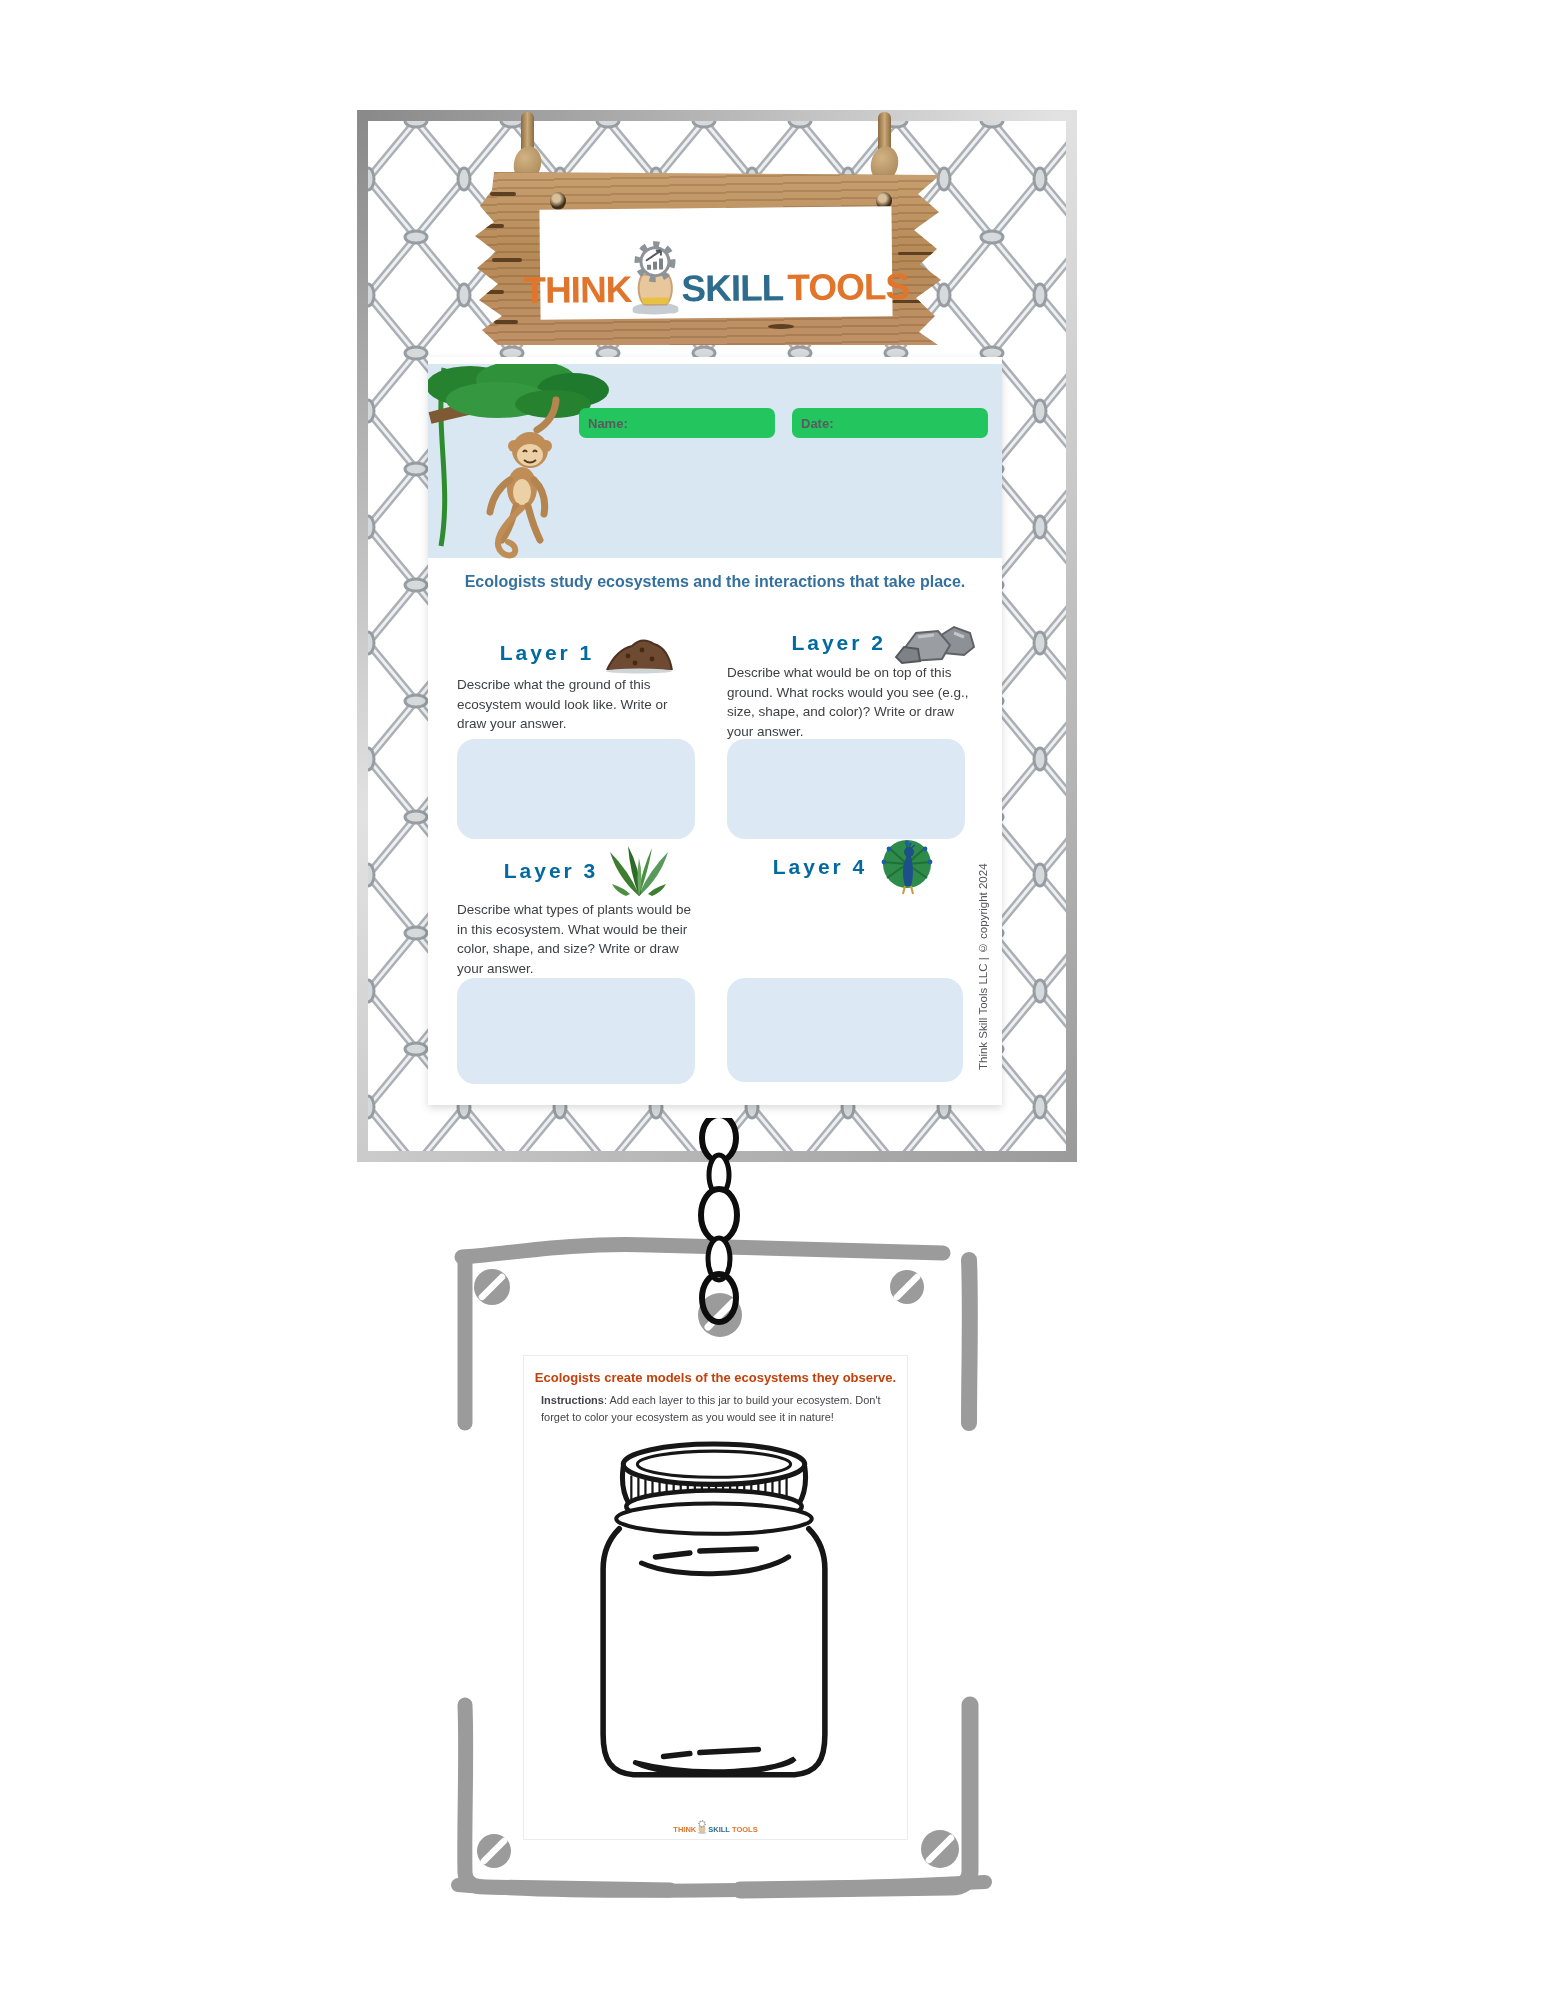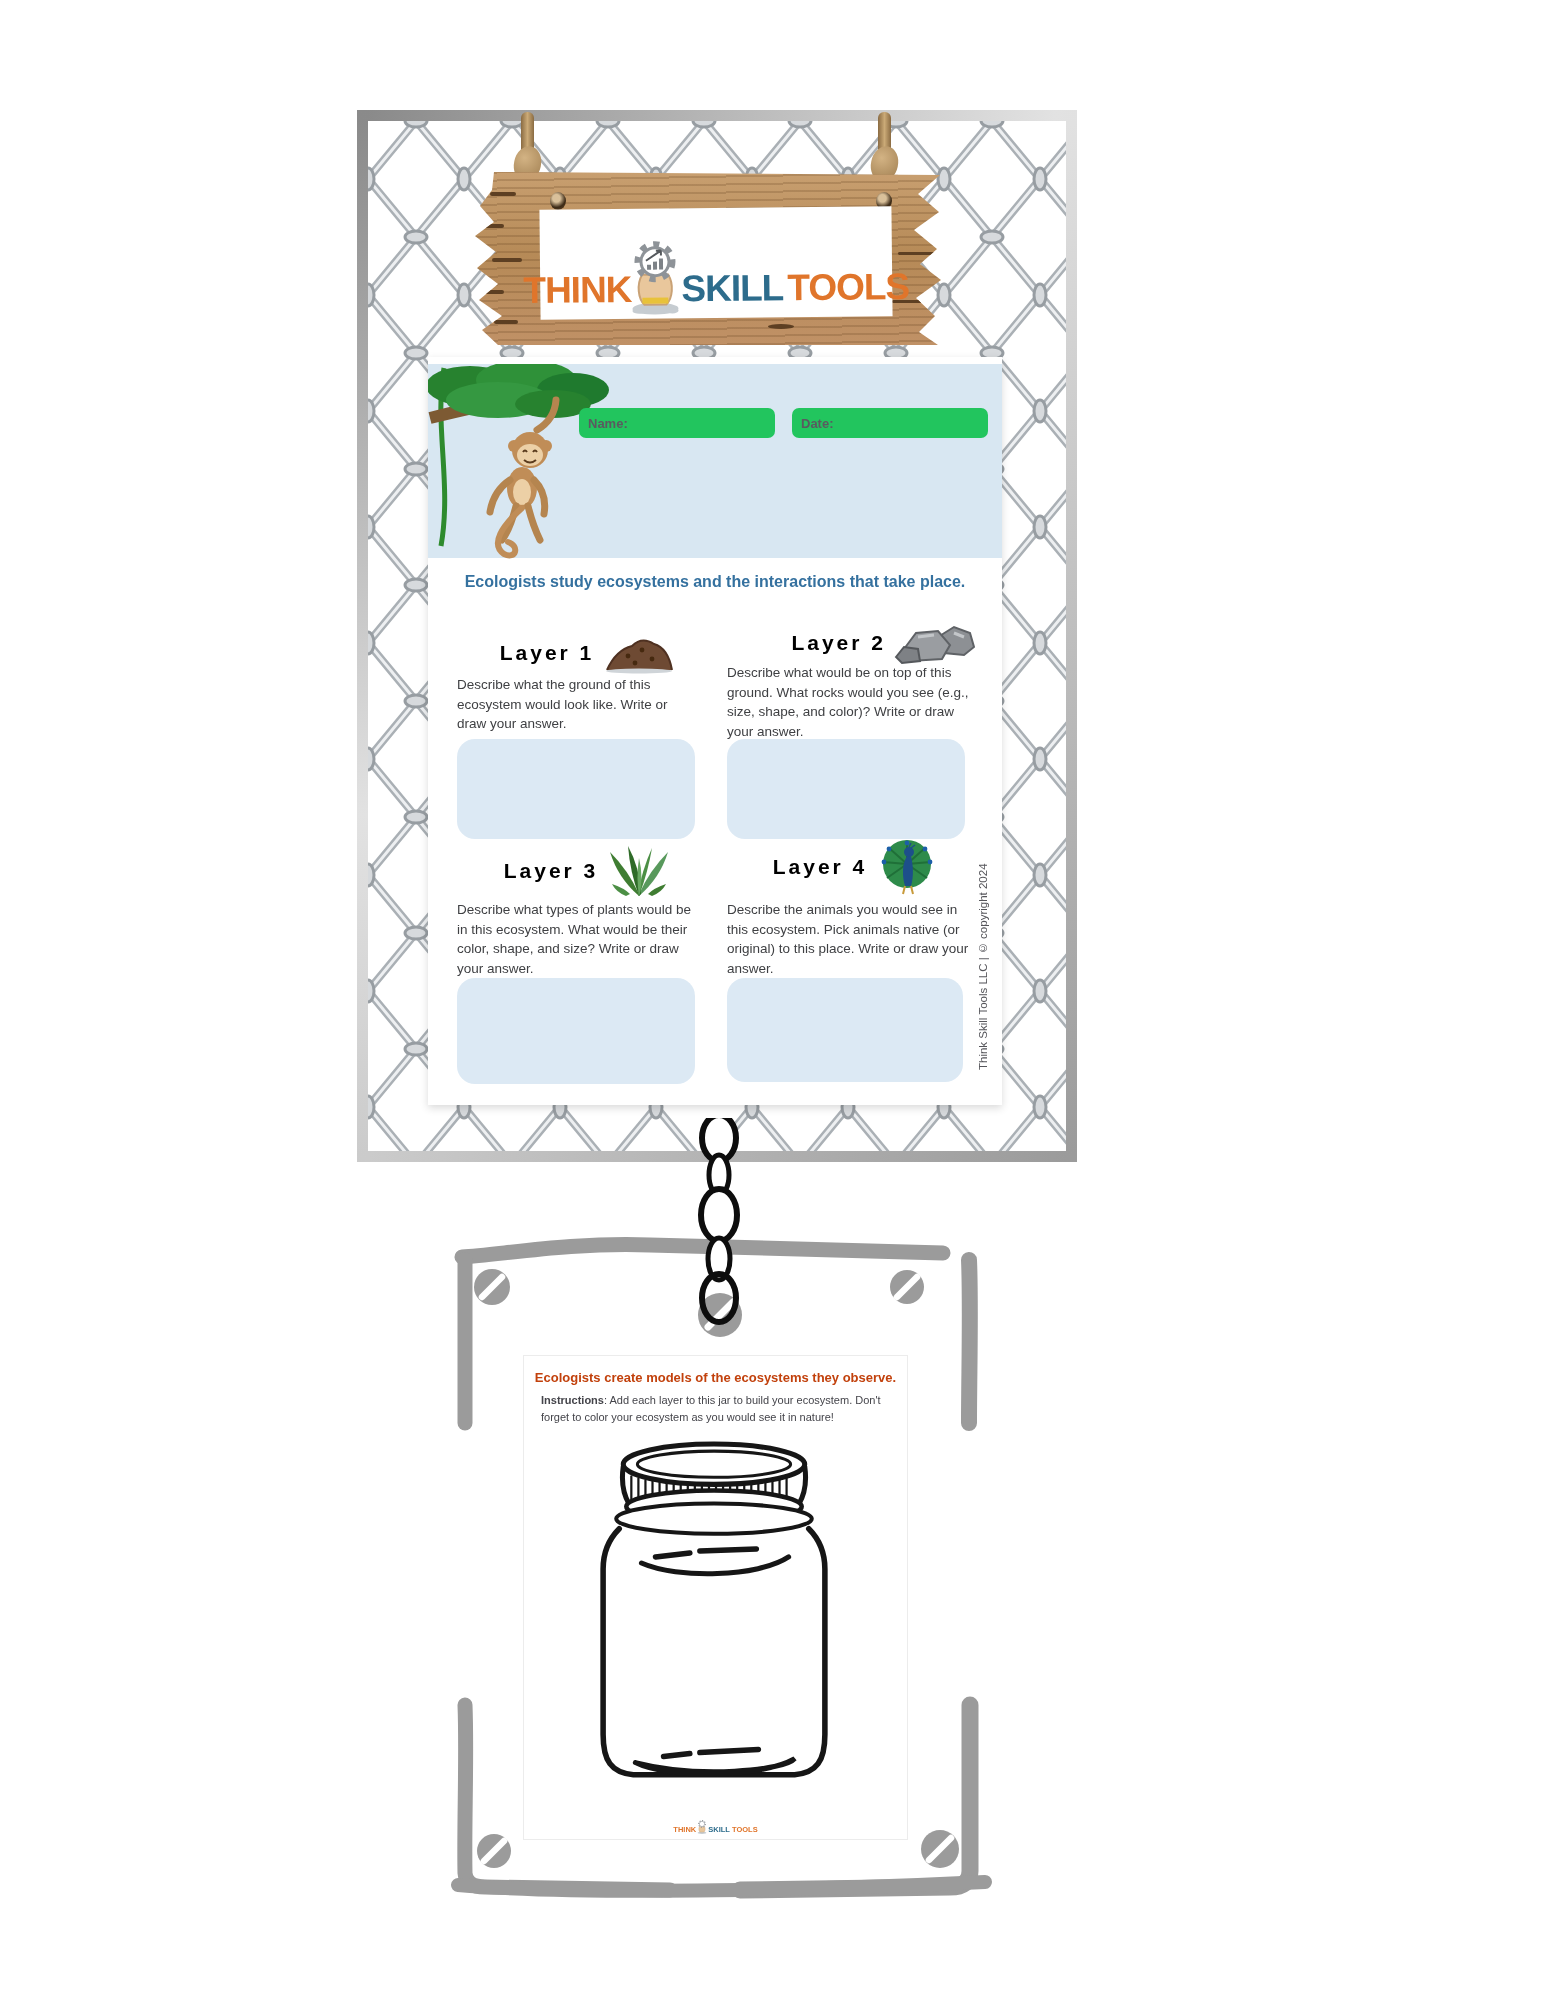--- a/index.html
+++ b/index.html
@@ -51,21 +51,21 @@
     font-size:13px;color:#5a5a60;font-weight:bold;}
   .field-name{left:151px;top:44px;width:196px;}
   .field-date{left:364px;top:44px;width:196px;}
   .ws-title{position:absolute;left:110px;top:82px;width:400px;text-align:center;color:#2f6f9f;
     font-weight:bold;font-size:41px;line-height:1.42;letter-spacing:4px;}
   .ws-heading{position:absolute;left:0;top:216px;width:574px;text-align:center;
     color:#35719f;font-weight:bold;font-size:16px;}
   .ws-instructions{position:absolute;left:47px;top:240px;width:480px;text-align:center;
     color:#3a3a3e;font-size:13.5px;line-height:1.35;}
   .layer-head{position:absolute;display:flex;align-items:center;justify-content:center;gap:8px;height:48px;}
-  .layer-title{color:#000000;font-weight:bold;font-size:21px;letter-spacing:3px;}
+  .layer-title{color:#0369a1;font-weight:bold;font-size:21px;letter-spacing:3px;}
   .layer-text{position:absolute;color:#3f4043;font-size:13.5px;line-height:1.45;}
   .answer-box{position:absolute;background:#dce9f4;border-radius:18px;}
   .copyright-vert{position:absolute;left:549px;top:541px;height:172px;writing-mode:vertical-rl;
     transform:rotate(180deg);font-size:11.5px;color:#55555a;white-space:nowrap;}
 
   
   .chain{position:absolute;left:686px;top:1118px;width:70px;height:232px;z-index:8;}
 
   
   .panel2-frame{position:absolute;left:440px;top:1235px;width:565px;height:670px;z-index:2;}
@@ -231,21 +231,20 @@
           <circle cx="14" cy="11" r="2.4" fill="#1c5fa8"></circle>
         <circle cx="50" cy="11" r="2.4" fill="#1c5fa8"></circle>
           <circle cx="9" cy="24" r="2.4" fill="#1c5fa8"></circle>
         <circle cx="55" cy="24" r="2.4" fill="#1c5fa8"></circle>
         <path d="M32,18 C27,26 27,38 30,48 L36,48 C39,38 38,26 36,18 Z" fill="#1d4f8a"></path>
         <circle cx="34" cy="14" r="5" fill="#1d4f8a"></circle>
         <path d="M34,9 l2,-4 M36,10 l4,-3" stroke="#1d4f8a" stroke-width="1.5"></path>
         <path d="M30,48 l-2,8 M36,48 l2,8" stroke="#c89b3c" stroke-width="2"></path>
       </svg>
     </div>
-    <div class="layer-text" style="left:299px;top:543px;width:248px;">Describe the animals you would see in this ecosystem. Pick animals native (or original) to this place. Write or draw your answer.</div>
     <div class="answer-box" style="left:299px;top:621px;width:236px;height:104px;"></div>
 
     <div class="copyright-vert">Think Skill Tools LLC | © copyright 2024</div>
   </div>
 
   <svg class="chain" viewBox="0 0 70 232">
     <g fill="#fff" stroke="#0d0d0d">
       <ellipse cx="33" cy="20" rx="17" ry="23" stroke-width="6"></ellipse>
       <ellipse cx="33" cy="57" rx="10" ry="20" stroke-width="5"></ellipse>
       <ellipse cx="33" cy="97" rx="18" ry="26" stroke-width="6"></ellipse>

